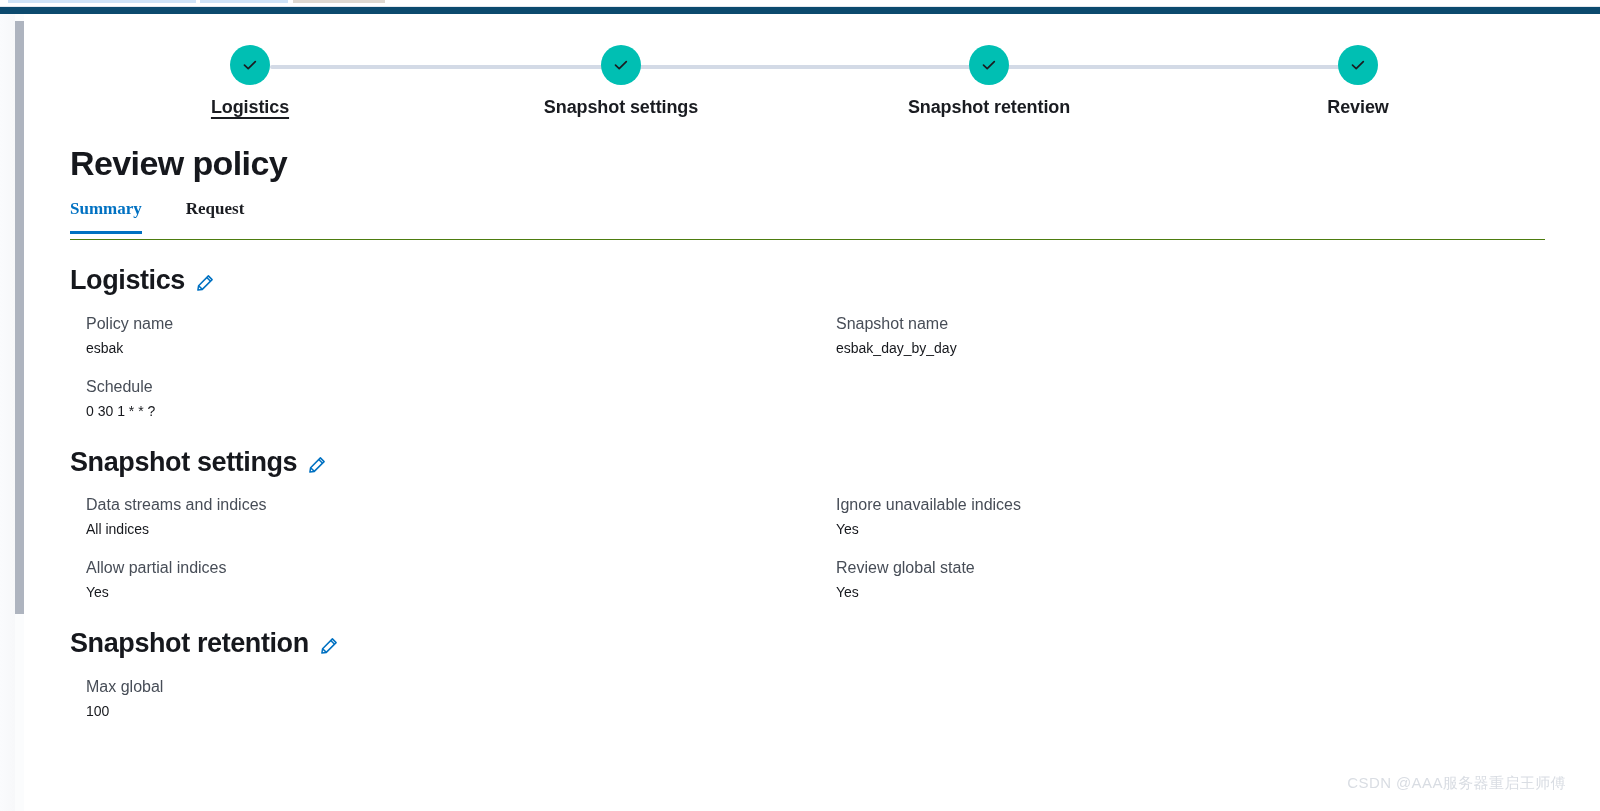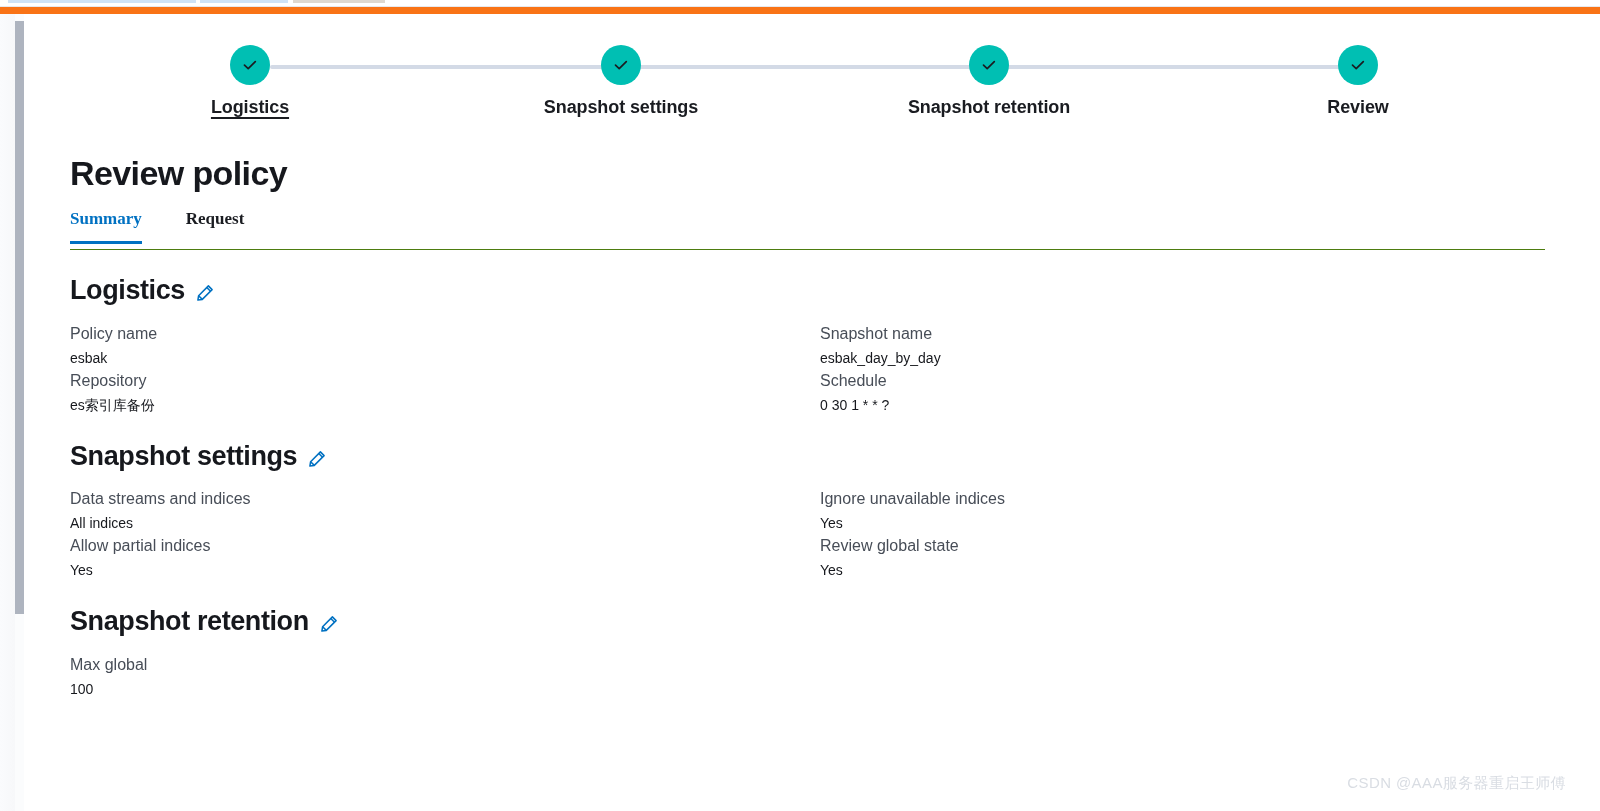--- a/index.html
+++ b/index.html
@@ -34,21 +34,21 @@
   .strip.s1 { left: 8px;   width: 188px; background: #cfe3f7; }
   .strip.s2 { left: 200px; width: 88px;  background: #cfe3f7; }
   .strip.s3 { left: 293px; width: 92px;  background: #ded8d0; }
 
   
   .page-frame {
     position: absolute;
     top: 6px; left: 0;
     width: 1600px;
     height: 566px;
-    background: #f97316;
+    background: #0c4a6e;
     border-top: 1px solid #e6e9ef;
   }
 
   
   .scroll-gutter {
     position: absolute;
     top: 7px;
     left: 0;
     width: 24px;
     height: 804px;
@@ -135,21 +135,21 @@
   }
   .step.current .step-label {
     text-decoration: underline;
     text-underline-offset: 4px;
     text-decoration-thickness: 2px;
   }
 
   
   .body-region {
     position: absolute;
-    top: 140px;
+    top: 130px;
     left: 45px;
     width: 1475px;
   }
 
   .page-title {
     font-size: 34px;
     font-weight: bold;
     color: #16181d;
     letter-spacing: -0.6px;
     margin: 0;
@@ -209,20 +209,22 @@
     justify-content: center;
     width: 20px; height: 20px;
     cursor: pointer;
     position: relative;
     top: 2px;
   }
 
   .grid {
     display: grid;
     grid-template-columns: 750px 1fr;
+    row-gap: 16px;
+    margin-left: 16px;
   }
   .field { padding-right: 20px; }
   .field-label {
     font-size: 16px;
     color: #474d57;
     line-height: 1.5;
     margin-bottom: 2px;
   }
   .field-value {
     font-size: 14px;
@@ -328,24 +330,20 @@
         <div class="grid">
           <div class="field">
             <div class="field-label">Policy name</div>
             <div class="field-value">esbak</div>
           </div>
           <div class="field">
             <div class="field-label">Snapshot name</div>
             <div class="field-value">esbak_day_by_day</div>
           </div>
           <div class="field">
-            <div class="field-label">Repository</div>
-            <div class="field-value">es索引库备份</div>
-          </div>
-          <div class="field">
             <div class="field-label">Schedule</div>
             <div class="field-value">0 30 1 * * ?</div>
           </div>
         </div>
       </div>
 
       <div class="section">
         <div class="section-head">
           <span class="section-title">Snapshot settings</span>
           <span class="edit-icon">

